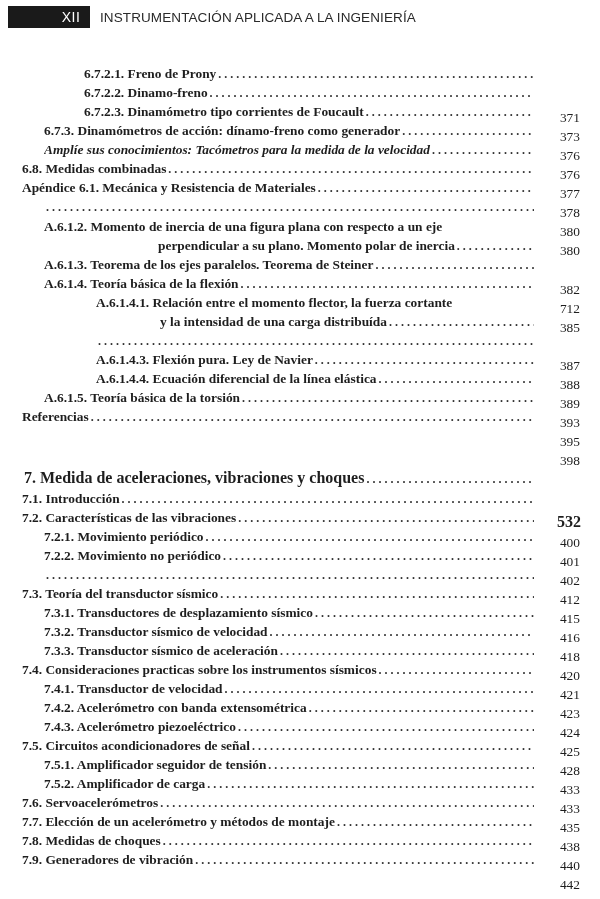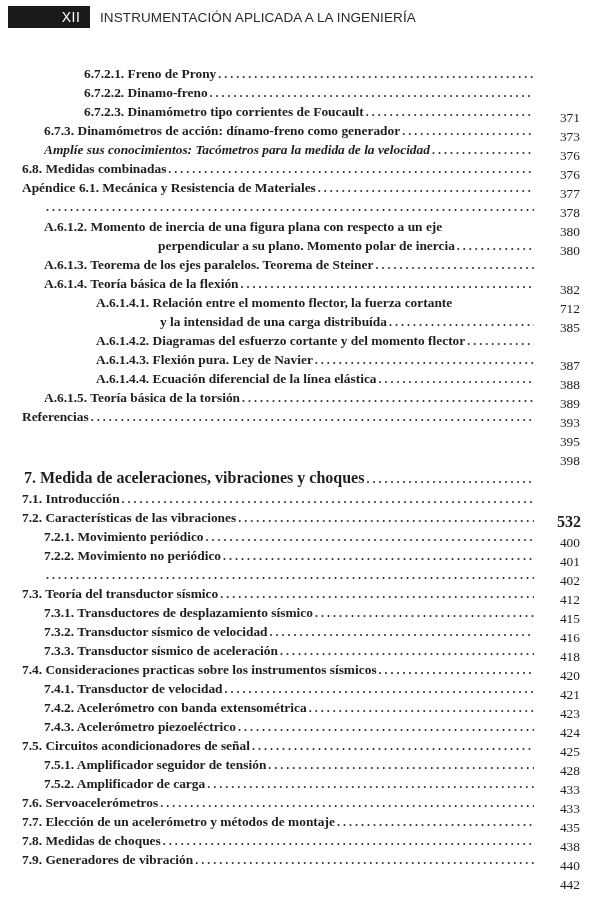--- a/index.html
+++ b/index.html
@@ -199,21 +199,20 @@
   </div>
   <div class="row" style="top:313px">
     <div class="entry" style="left:160px; right:66px">
         <span class="label">y la intensidad de una carga distribuída</span>
         <span class="leader"></span>
       </div>
     <span class="page">387</span>
   </div>
   <div class="row" style="top:332px">
     <div class="entry" style="left:96px; right:66px">
-        <span class="label">A.6.1.4.2. Diagramas del esfuerzo cortante y del momento flector</span>
         <span class="leader"></span>
       </div>
     <span class="page">388</span>
   </div>
   <div class="row" style="top:351px">
     <div class="entry" style="left:96px; right:66px">
         <span class="label">A.6.1.4.3. Flexión pura. Ley de Navier</span>
         <span class="leader"></span>
       </div>
     <span class="page">389</span>

